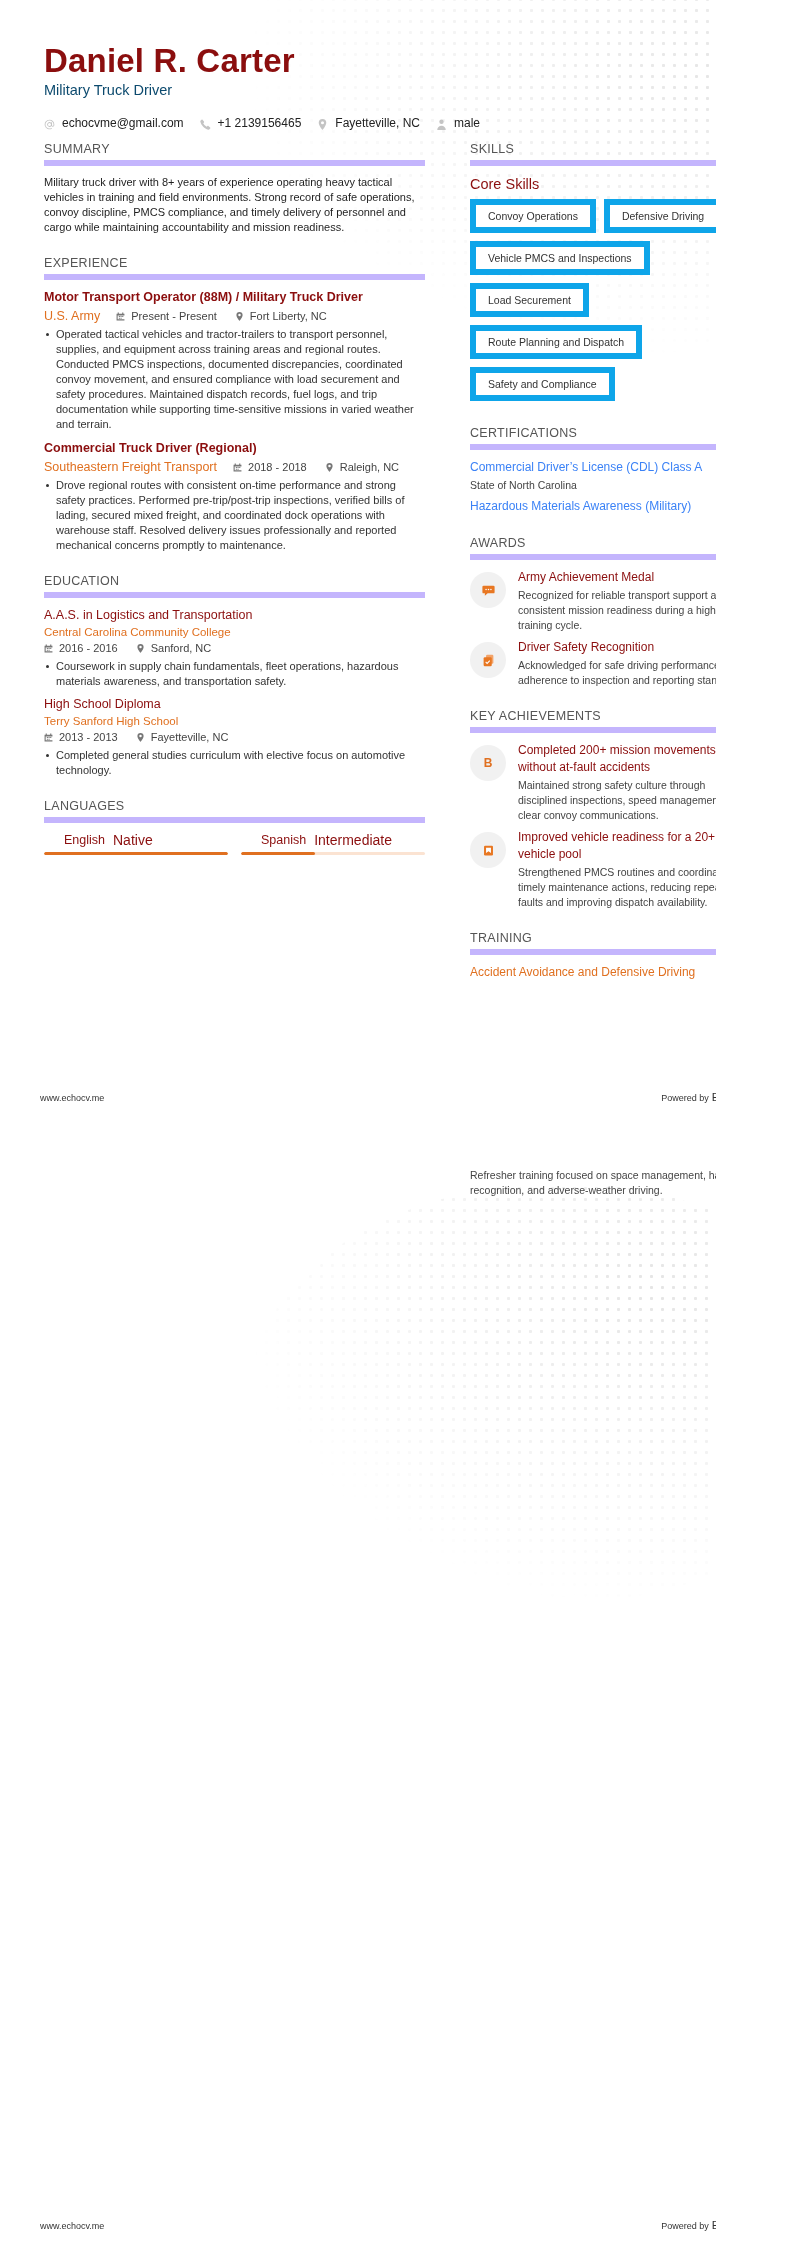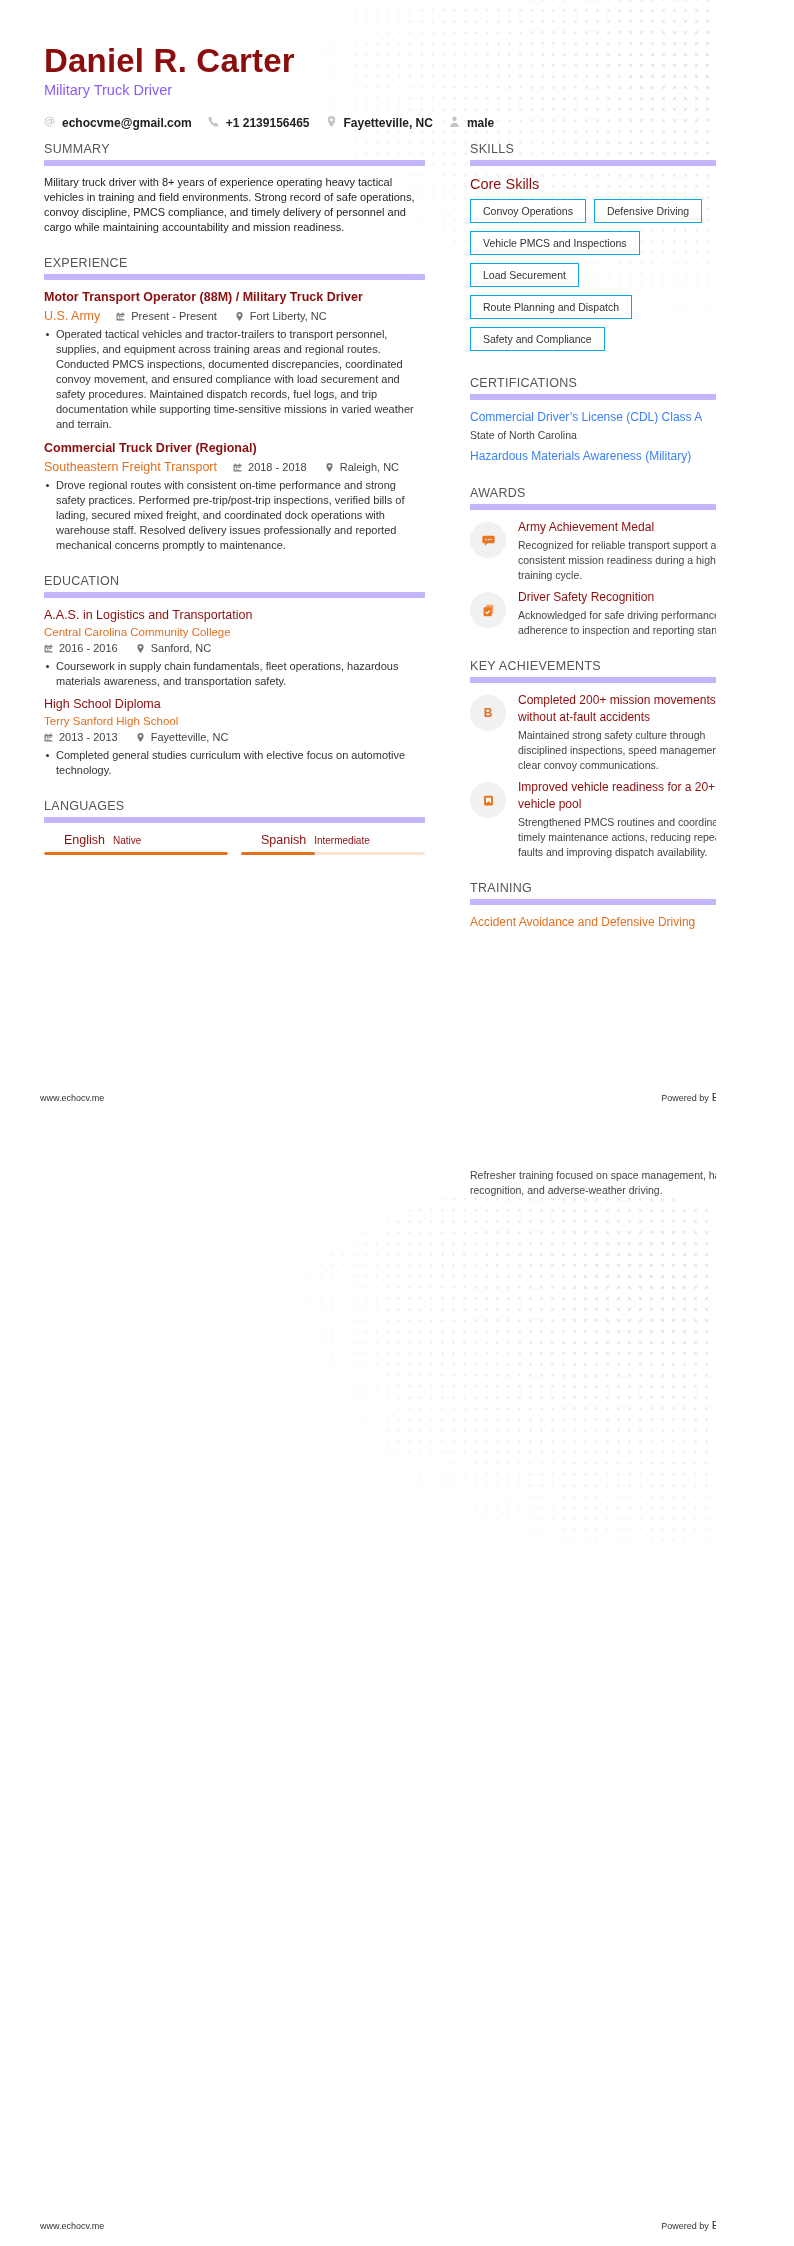--- a/index.html
+++ b/index.html
@@ -29,23 +29,23 @@
               mask-image: radial-gradient(ellipse at 70% 45%, rgba(0,0,0,0.9) 0%, rgba(0,0,0,0.35) 45%, transparent 70%);
     }
     .dots.p2 {
       left: 250px; top: 60px; width: 620px; height: 420px;
       -webkit-mask-image: radial-gradient(ellipse at 65% 25%, rgba(0,0,0,0.9) 0%, rgba(0,0,0,0.35) 45%, transparent 72%);
               mask-image: radial-gradient(ellipse at 65% 25%, rgba(0,0,0,0.9) 0%, rgba(0,0,0,0.35) 45%, transparent 72%);
     }
 
     .header { position: absolute; left: 44px; top: 42px; }
     .name { font-size: 33px; font-weight: 700; color: #8b0e0e; letter-spacing: 0.2px; line-height: 38px; }
-    .role { font-size: 14.5px; color: #8b5cf6; margin-top: 1px; line-height: 18px; }
+    .role { font-size: 14.5px; color: #0c4a6e; margin-top: 1px; line-height: 18px; }
     .contacts { display: flex; align-items: center; margin-top: 17px; font-size: 12px; color: #222; }
-    .contact { display: flex; align-items: flex-start; margin-right: 16px; font-weight: bold; }
+    .contact { display: flex; align-items: flex-end; margin-right: 16px; }
     .contact .ic { width: 11px; height: 11px; margin-right: 7px; color: #bdbdbd; display: inline-flex; align-items: center; justify-content: center; }
     .contact .ic svg { width: 11px; height: 11px; fill: #c4c4c4; }
 
     .col-left { position: absolute; left: 44px; top: 141px; width: 381px; }
     .col-right { position: absolute; left: 470px; top: 141px; width: 280px; }
 
     .sec-title {
       font-size: 12.5px; color: #555; letter-spacing: 0.3px;
       padding-bottom: 3px; border-bottom: 6px solid #c4b5fd; margin-bottom: 9px;
       line-height: 16px;
@@ -65,27 +65,27 @@
 
     .edu { margin-bottom: 7px; }
     .edu-degree { font-size: 12.5px; color: #8b0e0e; line-height: 17px; }
     .edu-school { font-size: 11.5px; color: #e07020; line-height: 16px; }
     .edu-meta { display: flex; align-items: center; font-size: 11px; color: #444; line-height: 16px; }
 
     .langs { display: flex; justify-content: space-between; }
     .lang { width: 184px; }
     .lang-row { display: flex; align-items: flex-end; line-height: 17px; margin-left: 20px; }
     .lang-name { font-size: 12.5px; color: #8b0e0e; margin-right: 8px; }
-    .lang-level { font-size: 10px; color: #8b0e0e; }
+    .lang-level { font-size: 14px; color: #8b0e0e; }
     .lang-bar { height: 3px; background: #fbe3d2; border-radius: 2px; margin-top: 3px; overflow: hidden; }
     .lang-fill { height: 100%; background: #e07020; border-radius: 2px; }
 
     .skill-group { font-size: 14.5px; color: #8b0e0e; margin-top: 2px; margin-bottom: 5px; line-height: 19px; }
     .chips { display: flex; flex-wrap: wrap; }
-    .chip { border: 1px solid #0ea5e9; font-size: 10.5px; color: #333; padding: 5px 12px; margin: 0 8px 8px 0; line-height: 12px; background: #fff; }
+    .chip { border: 6px solid #0ea5e9; font-size: 10.5px; color: #333; padding: 5px 12px; margin: 0 8px 8px 0; line-height: 12px; background: #fff; }
 
     .cert { margin-bottom: 6px; }
     .cert-name { font-size: 12px; color: #3b82f6; line-height: 17px; }
     .cert-sub { font-size: 10.5px; color: #444; line-height: 14px; margin-top: 2px; }
 
     .award { display: flex; margin-bottom: 6px; }
     .award-ic { width: 36px; height: 36px; border-radius: 50%; background: #f1f1f1; flex-shrink: 0; display: flex; align-items: center; justify-content: center; margin-right: 12px; margin-top: 3px; }
     .award-ic svg { width: 13px; height: 13px; }
     .award-ic .letter { color: #e07020; font-weight: 700; font-size: 12px; }
     .award-body { flex: 1; }

